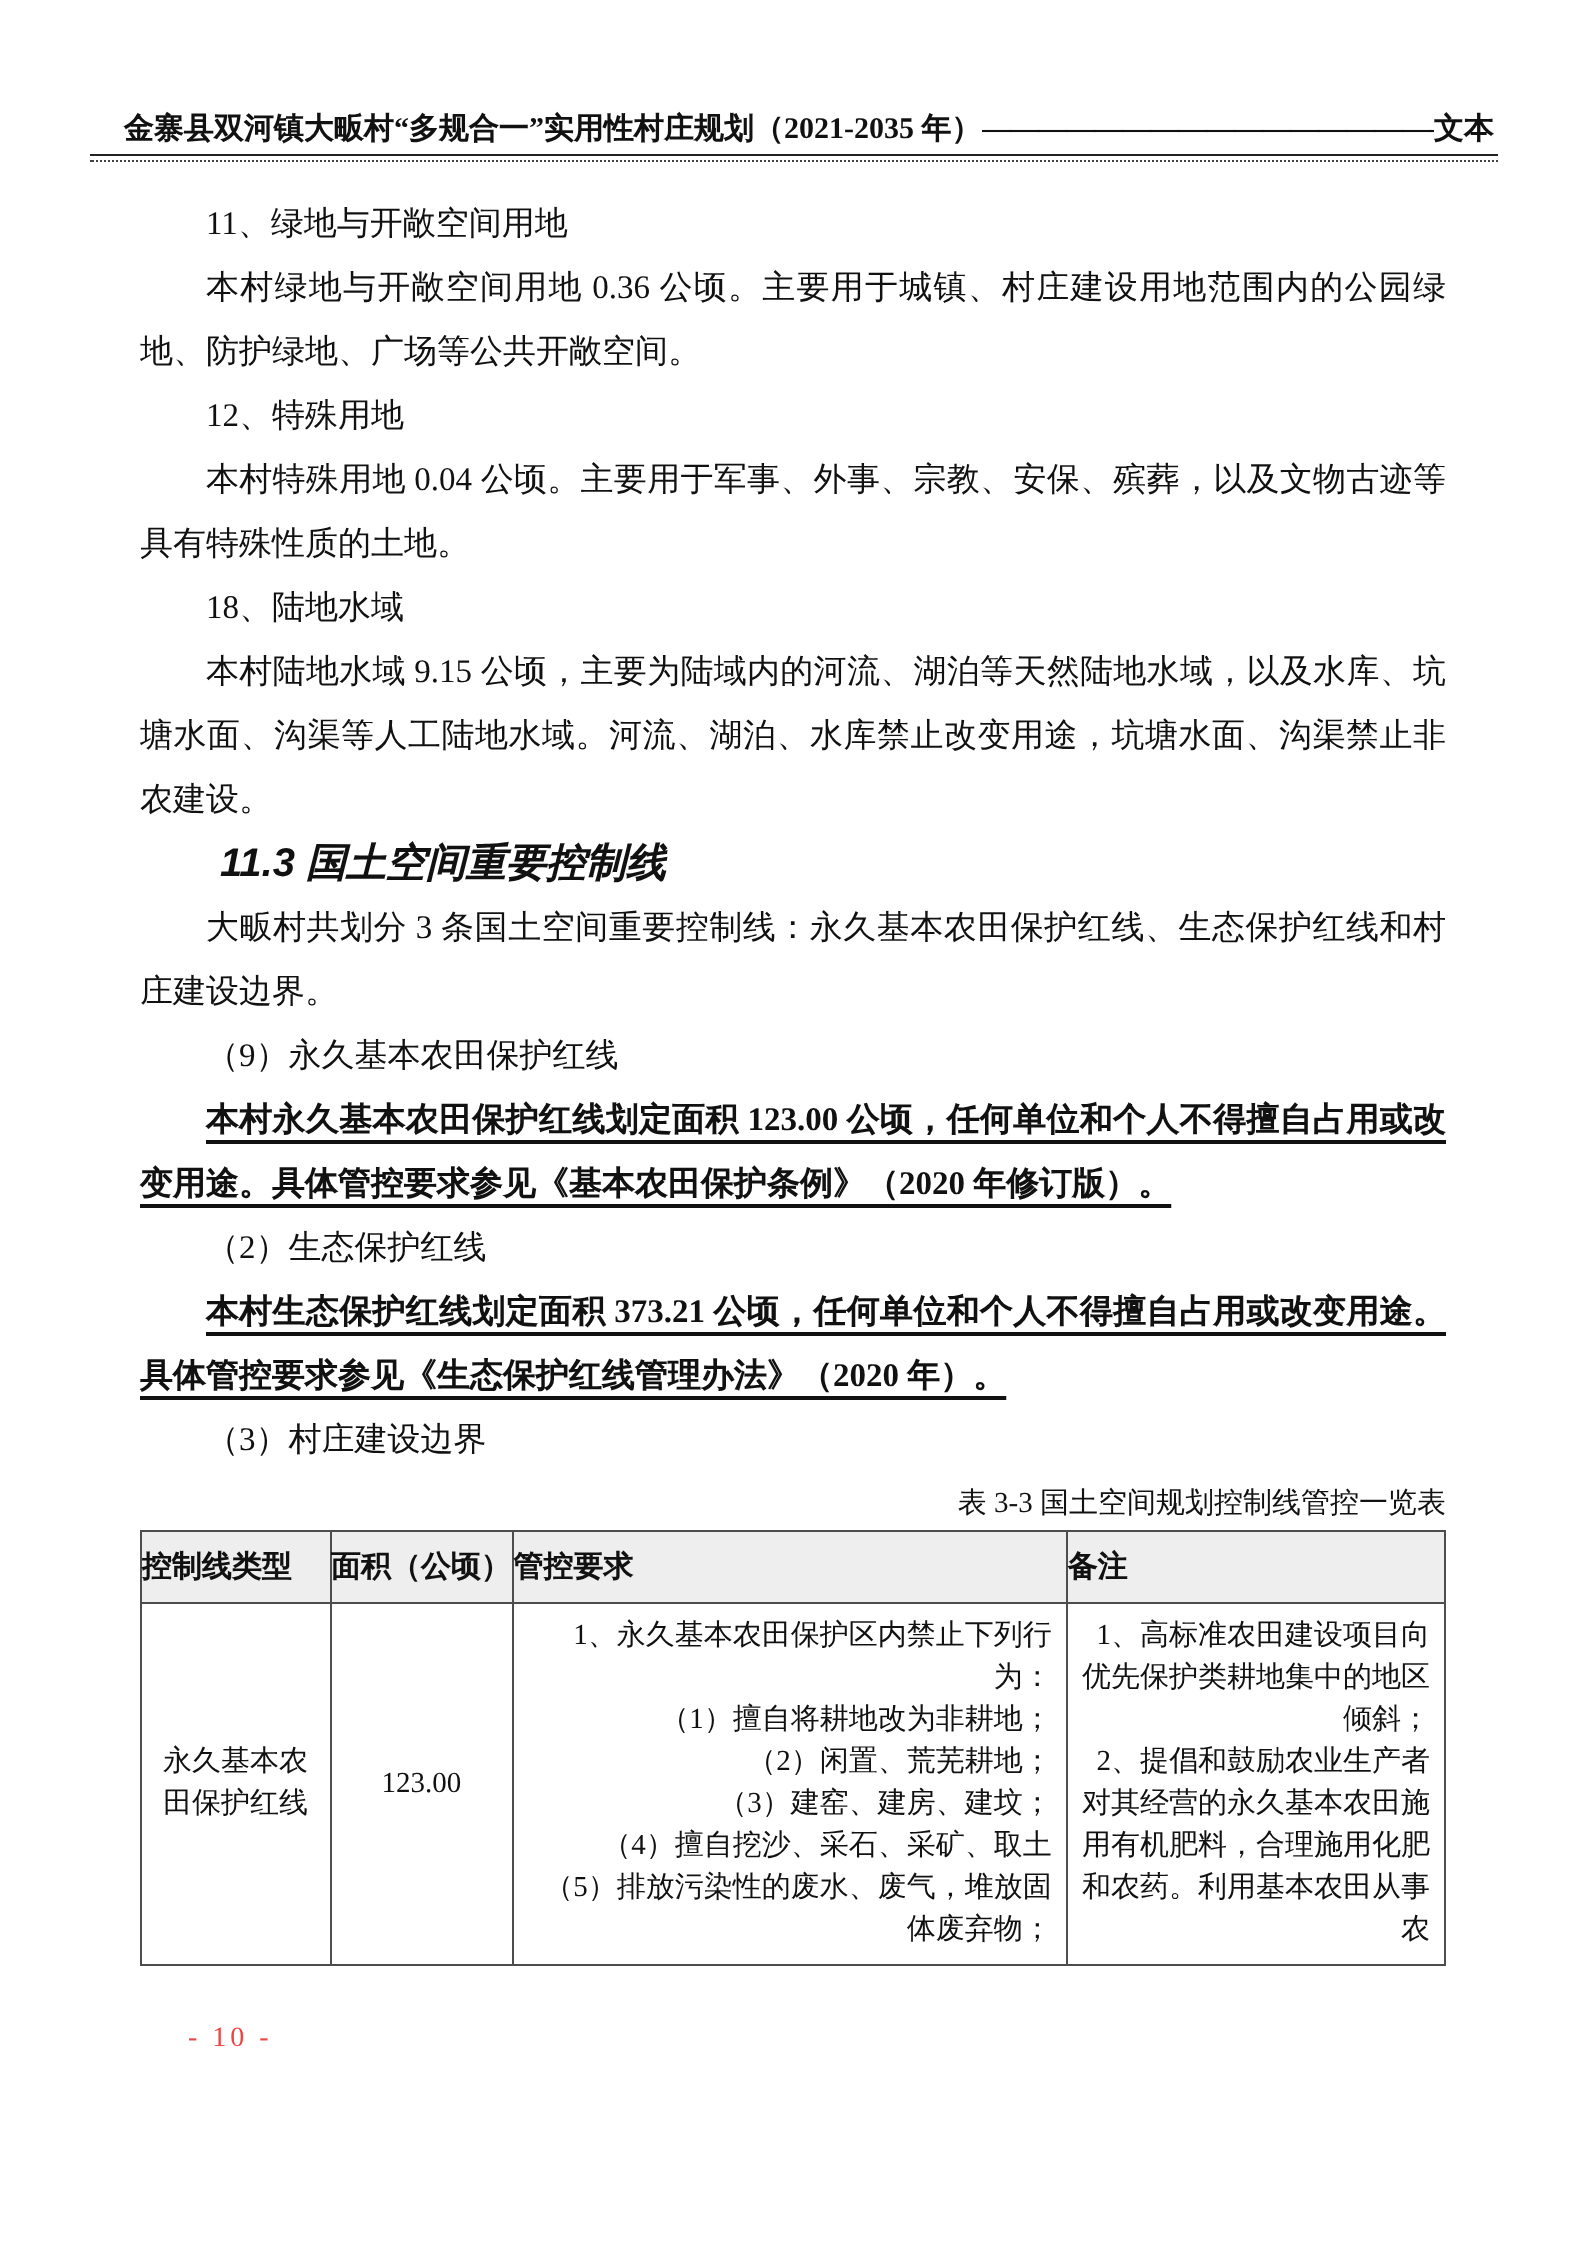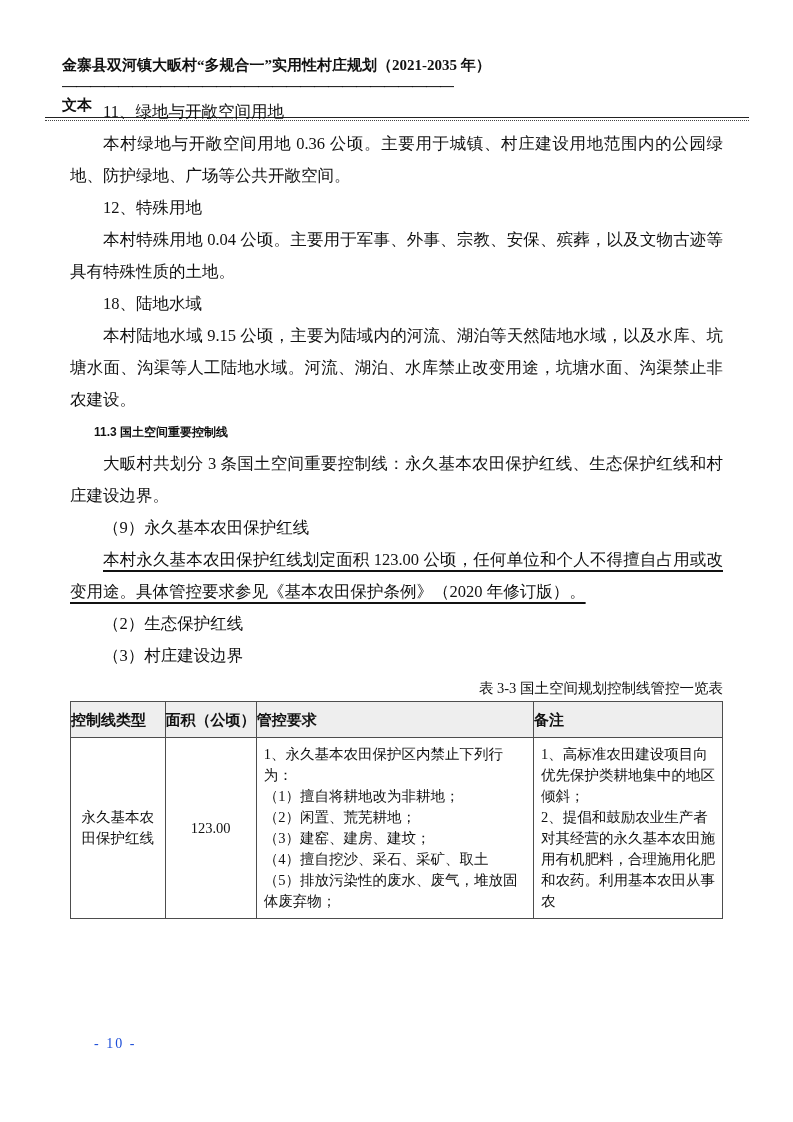--- a/index.html
+++ b/index.html
@@ -23,21 +23,20 @@
     top: 55px;
   }
   .doc-header-line {
     display: flex;
     align-items: baseline;
     font-size: 15px;
     line-height: 20px;
     font-weight: bold;
     white-space: nowrap;
     padding: 0 2px 0 17px;
-    flex-direction: column;
   }
   .doc-header-title { flex: 0 0 auto; }
   .doc-header-dashes {
     flex: 1 1 auto;
     overflow: hidden;
     font-weight: bold;
     letter-spacing: -1px;
   }
   .doc-header-suffix { flex: 0 0 auto; text-align: right; }
   .doc-header-rule1 { border-top: 1px solid #222; margin-top: 2px; }
@@ -51,25 +50,26 @@
     top: 96px;
     font-size: 16.5px;
     line-height: 32px;
     text-align: justify;
   }
   .para { text-indent: 2em; }
   .para-heading {
     text-indent: 2em;
     font-weight: bold;
     font-family: "Liberation Sans", "DejaVu Sans", sans-serif;
-    font-size: 12px;
+    font-size: 20px;
+    font-style: italic;
   }
   .para-bu {
     text-indent: 2em;
-    font-weight: normal;
+    font-weight: bold;
     text-decoration: underline;
     text-underline-offset: 5px;
     text-decoration-thickness: 1.5px;
   }
 
   
   .table-caption {
     text-align: right;
     font-size: 14.5px;
     line-height: 24px;
@@ -94,33 +94,33 @@
     height: 36px;
     text-align: left;
     vertical-align: middle;
   }
   .ctrl-table td {
     vertical-align: middle;
     line-height: 21px;
     padding: 6px 7px;
   }
   .cell-center { text-align: center; }
-  .cell-multiline { white-space: pre-line; text-align: left; vertical-align: top; }
+  .cell-multiline { white-space: pre-line; text-align: right; vertical-align: top; }
   .col-type   { width: 14.5%; }
   .col-area   { width: 14.0%; }
   .col-rules  { width: 42.5%; }
   .col-remark { width: 29.0%; }
 
   
   .page-number {
     position: absolute;
     left: 94px;
-    top: 1036px;
+    top: 1012px;
     font-size: 14px;
-    color: #1d4ed8;
+    color: #ef4444;
     letter-spacing: 2px;
   }
 </style>
 </head>
 <body>
 
 <div class="page">
 
   <div class="doc-header">
     <div class="doc-header-line">
@@ -137,20 +137,21 @@
     <p class="para">本村绿地与开敞空间用地 0.36 公顷。主要用于城镇、村庄建设用地范围内的公园绿地、防护绿地、广场等公共开敞空间。</p>
     <p class="para">12、特殊用地</p>
     <p class="para">本村特殊用地 0.04 公顷。主要用于军事、外事、宗教、安保、殡葬，以及文物古迹等具有特殊性质的土地。</p>
     <p class="para">18、陆地水域</p>
     <p class="para">本村陆地水域 9.15 公顷，主要为陆域内的河流、湖泊等天然陆地水域，以及水库、坑塘水面、沟渠等人工陆地水域。河流、湖泊、水库禁止改变用途，坑塘水面、沟渠禁止非农建设。</p>
     <p class="para-heading">11.3 国土空间重要控制线</p>
     <p class="para">大畈村共划分 3 条国土空间重要控制线：永久基本农田保护红线、生态保护红线和村庄建设边界。</p>
     <p class="para">（9）永久基本农田保护红线</p>
     <p class="para-bu">本村永久基本农田保护红线划定面积 123.00 公顷，任何单位和个人不得擅自占用或改变用途。具体管控要求参见《基本农田保护条例》（2020 年修订版）。</p>
     <p class="para">（2）生态保护红线</p>
+    <p class="para-bu">本村生态保护红线划定面积 373.21 公顷，任何单位和个人不得擅自占用或改变用途。具体管控要求参见《生态保护红线管理办法》（2020 年）。</p>
     <p class="para">（3）村庄建设边界</p>
 
     <p class="table-caption">表 3-3 国土空间规划控制线管控一览表</p>
 
     <table class="ctrl-table">
       <colgroup>
         <col class="col-type">
           <col class="col-area">
           <col class="col-rules">
           <col class="col-remark">

